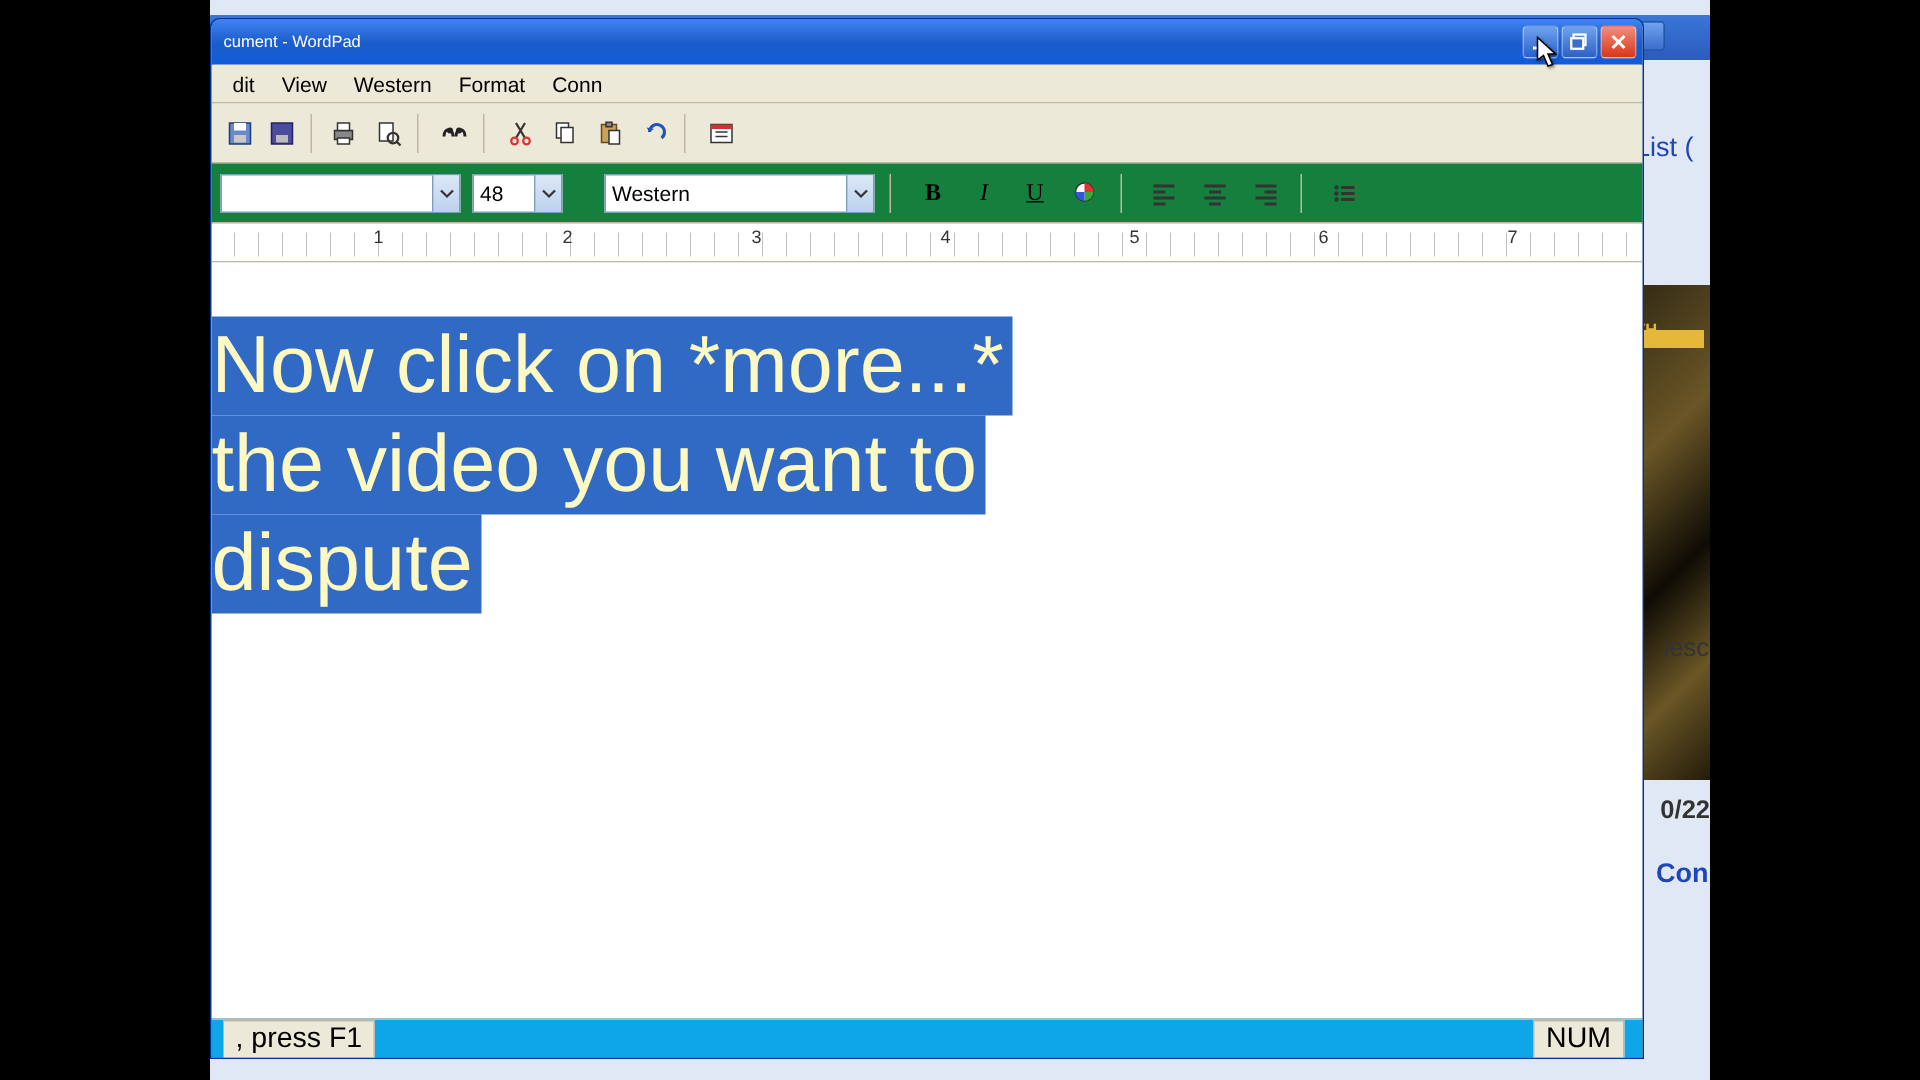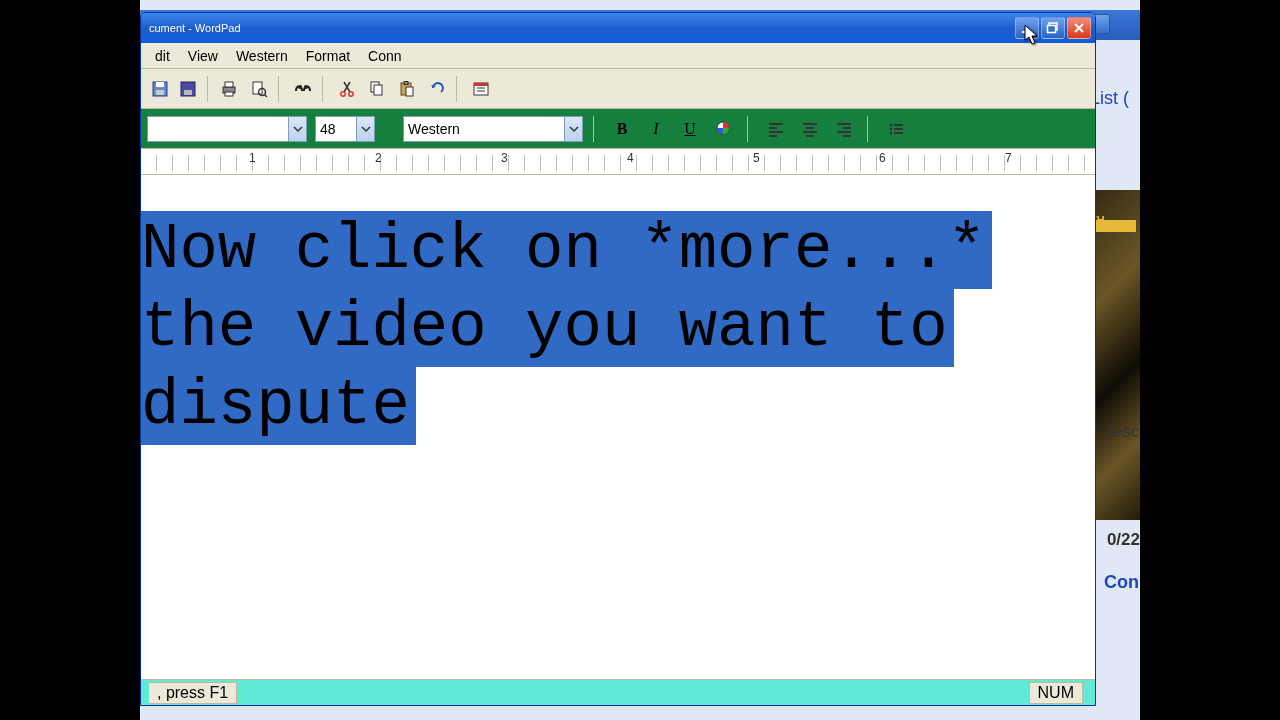--- a/index.html
+++ b/index.html
@@ -51,24 +51,24 @@
   .fbtn.b { font-weight:bold; }
   .fbtn.i { font-style:italic; }
   .fbtn.u { text-decoration:underline; }
   .fbtn svg{ width:18px; height:18px;}
 
   .ruler { height:26px; background:#fff; border-bottom:1px solid #bfb8a5; position:relative; overflow:hidden; }
   .ruler-inner{ position:absolute; left:0; right:0; top:6px; height:16px; background:repeating-linear-gradient(to right, transparent 0, transparent 15px, rgba(0,0,0,0.25) 15px, rgba(0,0,0,0.25) 16px); }
   .ruler-num { position:absolute; top:2px; font-size:12px; color:#333; }
 
   .doc { position:absolute; left:0; right:0; top:162px; bottom:26px; background:#fff; overflow:hidden; }
-  .doc-content { position:absolute; left:0; top:36px; font-family:Liberation Mono, monospace; font-size:64px; line-height:1.22; color:#000000; }
+  .doc-content { position:absolute; left:0; top:36px; font-family:Liberation Sans, sans-serif; font-size:54px; line-height:1.22; color:#fef9c3; }
   .doc-content .line { display:block; width:max-content; background:#316ac5; padding:0 6px 0 0; }
 
-  .status { position:absolute; left:0; right:0; bottom:0; height:26px; background:#5eead4; border-top:1px solid #bfb8a5; display:flex; align-items:center; font-size:16px; padding:0 8px; color:#000; }
+  .status { position:absolute; left:0; right:0; bottom:0; height:26px; background:#0ea5e9; border-top:1px solid #bfb8a5; display:flex; align-items:center; font-size:19px; padding:0 8px; color:#000; }
   .status .cell { border:1px solid #bfb8a5; padding:1px 8px; margin-right:4px; background:#ece9d8; }
   .status .spacer{flex:1;}
 
   .cursor { position:absolute; width:16px; height:22px; z-index:20; pointer-events:none; }
   .cursor svg { filter: drop-shadow(1px 1px 1px rgba(0,0,0,0.5)); }
 </style>
 </head>
 <body>
 
 <div class="stage">

